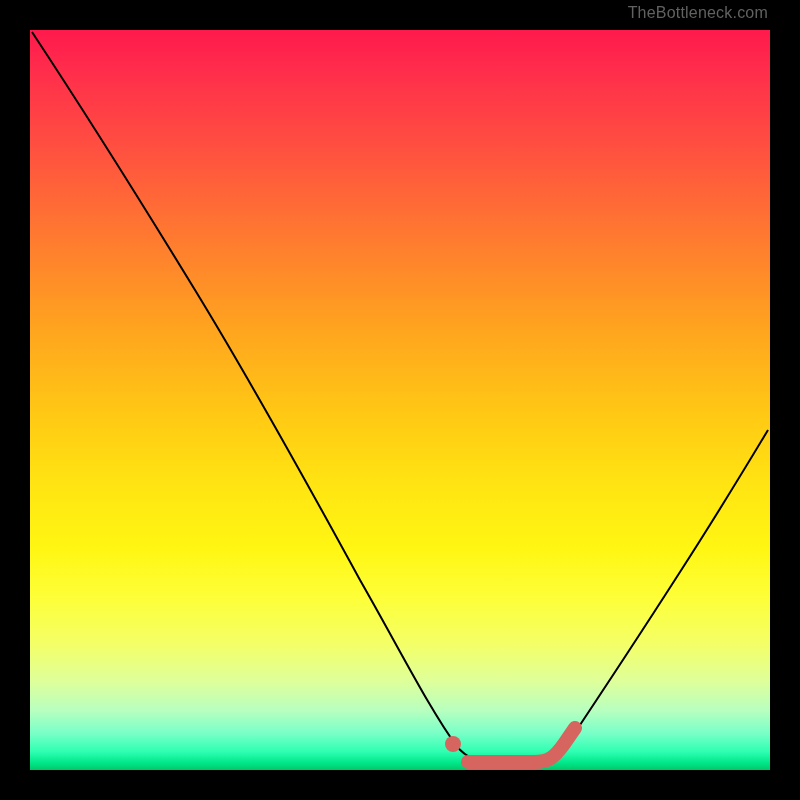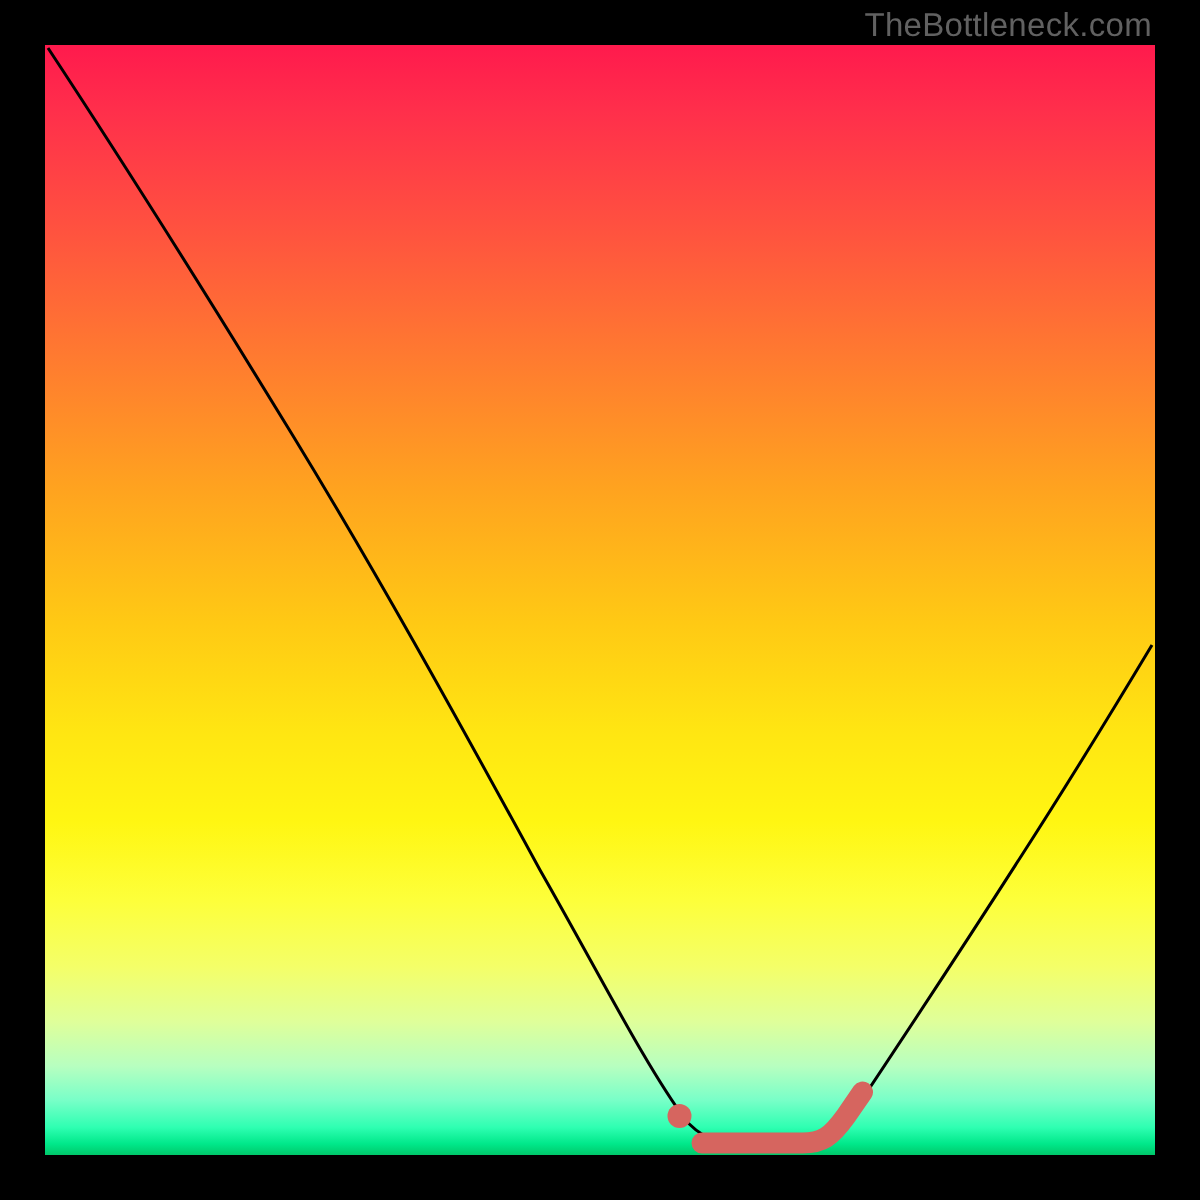--- a/index.html
+++ b/index.html
@@ -32,21 +32,21 @@
       #00e88a 99%,
       #00c86a 100%
     );
   }
   .watermark {
     position: absolute;
     top: 4px;
     right: 32px;
     color: #616161;
     font-family: Arial, Helvetica, sans-serif;
-    font-size: 22px;
+    font-size: 16px;
     font-weight: 500;
     letter-spacing: 0.2px;
   }
   svg.curve {
     position: absolute;
     left: 0; top: 0;
     width: 740px; height: 740px;
   }
   .main-line {
     fill: none;

